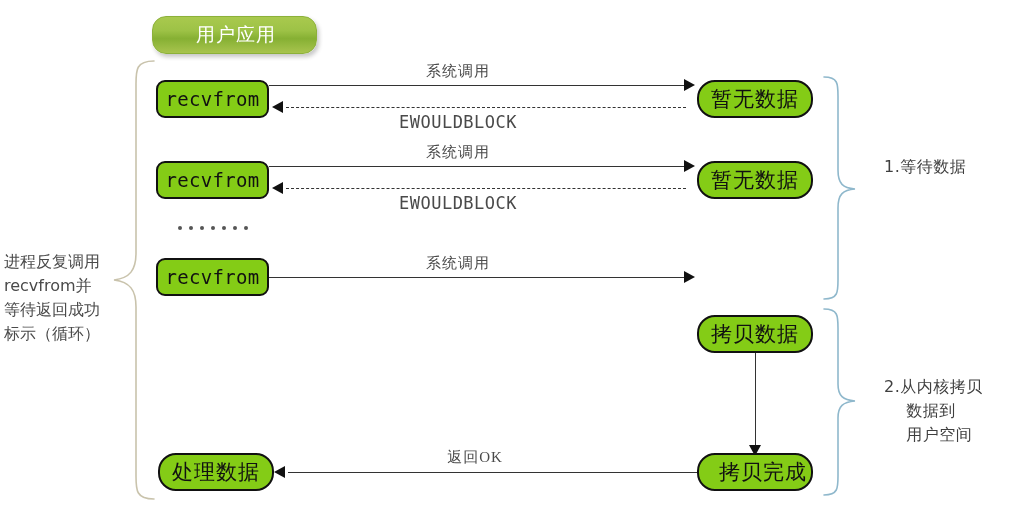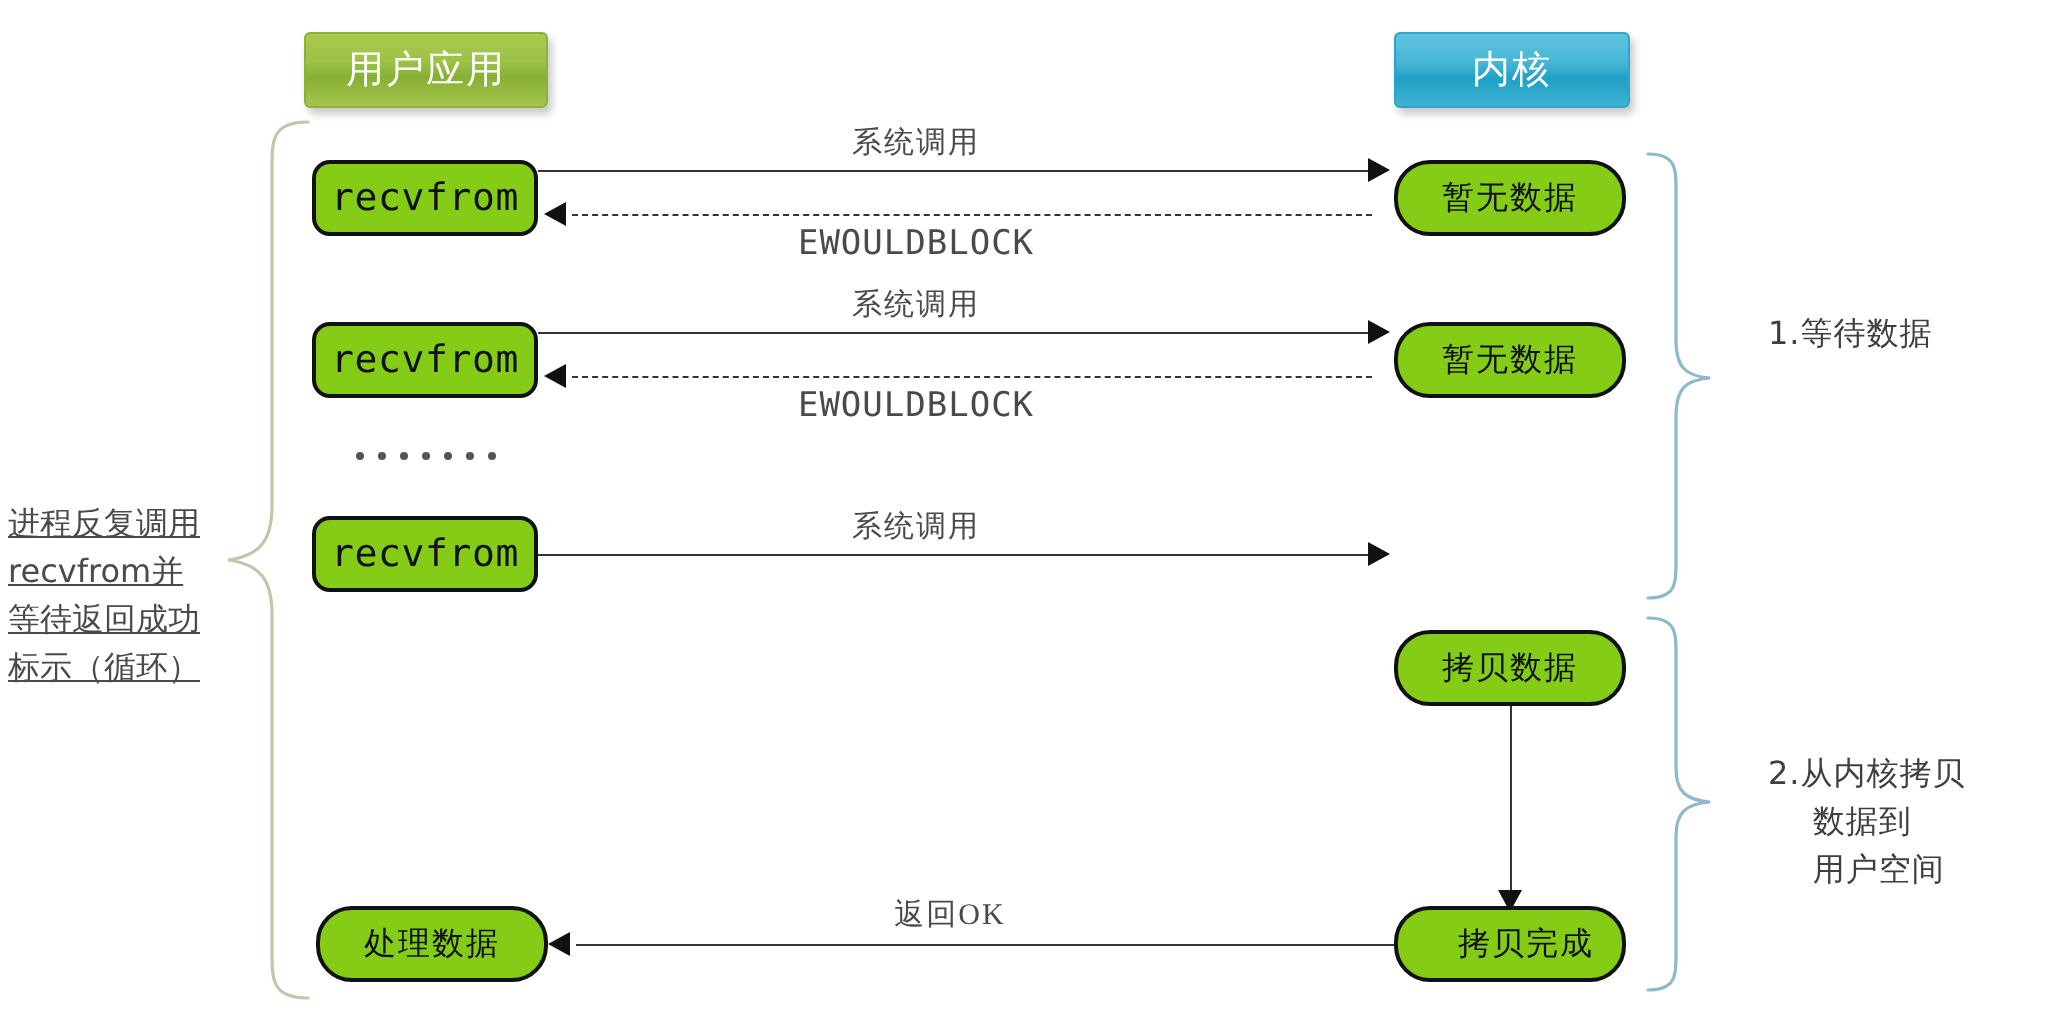--- a/index.html
+++ b/index.html
@@ -16,26 +16,26 @@
     height: 518px;
     background: #ffffff;
     overflow: hidden;
   }
 
   
   .pill {
     position: absolute;
     display: flex;
     align-items: center;
-    justify-content: center;
     color: #ffffff;
     font-size: 19px;
     letter-spacing: 1px;
-    border-radius: 3px;
+    border-radius: 14px;
     box-shadow: 2px 3px 4px rgba(0,0,0,0.22);
+    padding-left: 43px;
   }
   .pill-green {
     background: linear-gradient(to bottom, #a9c94e 0%, #9dc246 38%, #86b033 60%, #a8c44e 100%);
     border: 1px solid #8cb13a;
   }
   .pill-blue {
     background: linear-gradient(to bottom, #5ec3de 0%, #46b6d6 40%, #1fa0c6 62%, #3fb2d3 100%);
     border: 1px solid #2ea4c8;
   }
 
@@ -51,21 +51,21 @@
     justify-content: center;
     color: #111111;
   }
   .node-mono {
     font-family: "DejaVu Sans Mono", "Liberation Mono", monospace;
     font-size: 19px;
     letter-spacing: 0.3px;
   }
   .node-cn {
     font-family: "DejaVu Sans", "Liberation Sans", sans-serif;
-    font-size: 16px;
+    font-size: 21px;
     letter-spacing: 1px;
     border-radius: 18px;
   }
 
   
   .hline {
     position: absolute;
     height: 0;
     border-top: 1.6px solid #333333;
   }
@@ -142,37 +142,33 @@
     white-space: pre;
     letter-spacing: 0.5px;
   }
   .left-note {
     position: absolute;
     color: #4a4a4a;
     font-family: "DejaVu Sans", "Liberation Sans", sans-serif;
     font-size: 16px;
     line-height: 24px;
     white-space: pre;
-    text-decoration: underline;
   }
 
   .brace { position: absolute; }
 </style>
 </head>
 <body>
 
 <div id="canvas">
 
   <div class="pill pill-green" style="left:152px; top:16px; width:120px; height:36px;">
     <span>用户应用</span>
   </div>
 
-  <div class="pill pill-blue" style="left:697px; top:16px; width:116px; height:36px;">
-    <span>内核</span>
-  </div>
 
   <svg class="brace" style="left:110px; top:58px;" width="46" height="444" viewBox="0 0 46 444">
     <path d="M44 3 C26 3 26 12 26 26 L26 195 C26 212 20 220 4 222
              C20 224 26 232 26 249 L26 418 C26 432 26 441 44 441" fill="none" stroke="#c9c3ac" stroke-width="1.6" stroke-linecap="round"></path>
   </svg>
 
   <svg class="brace" style="left:822px; top:74px;" width="40" height="228" viewBox="0 0 40 228">
     <path d="M2 3 C16 3 16 10 16 22 L16 96 C16 110 21 114 33 115
              C21 116 16 120 16 134 L16 206 C16 218 16 225 2 225" fill="none" stroke="#8fb8cc" stroke-width="1.6" stroke-linecap="round"></path>
   </svg>

